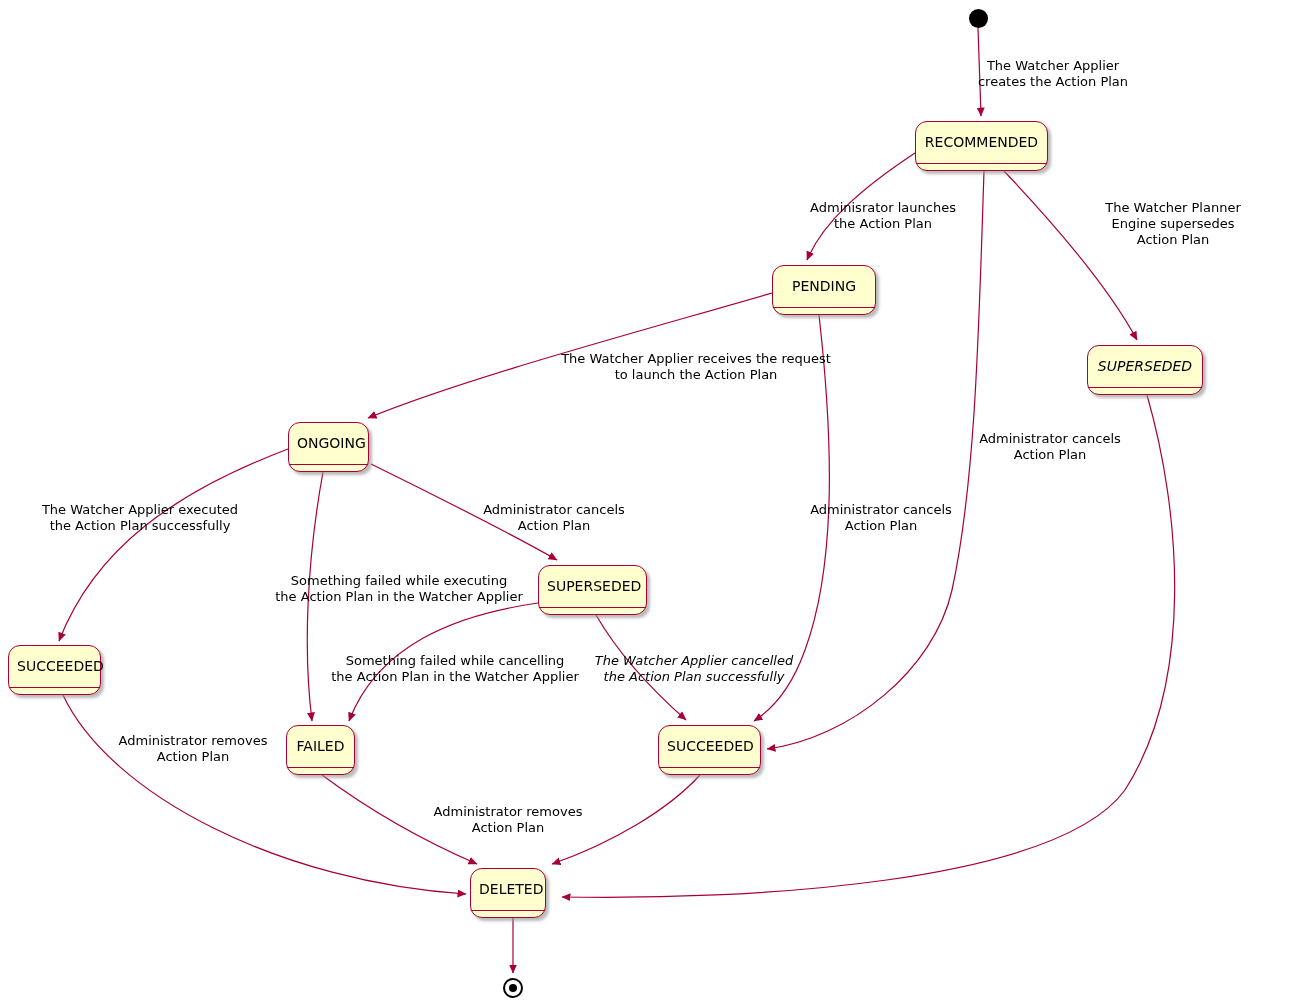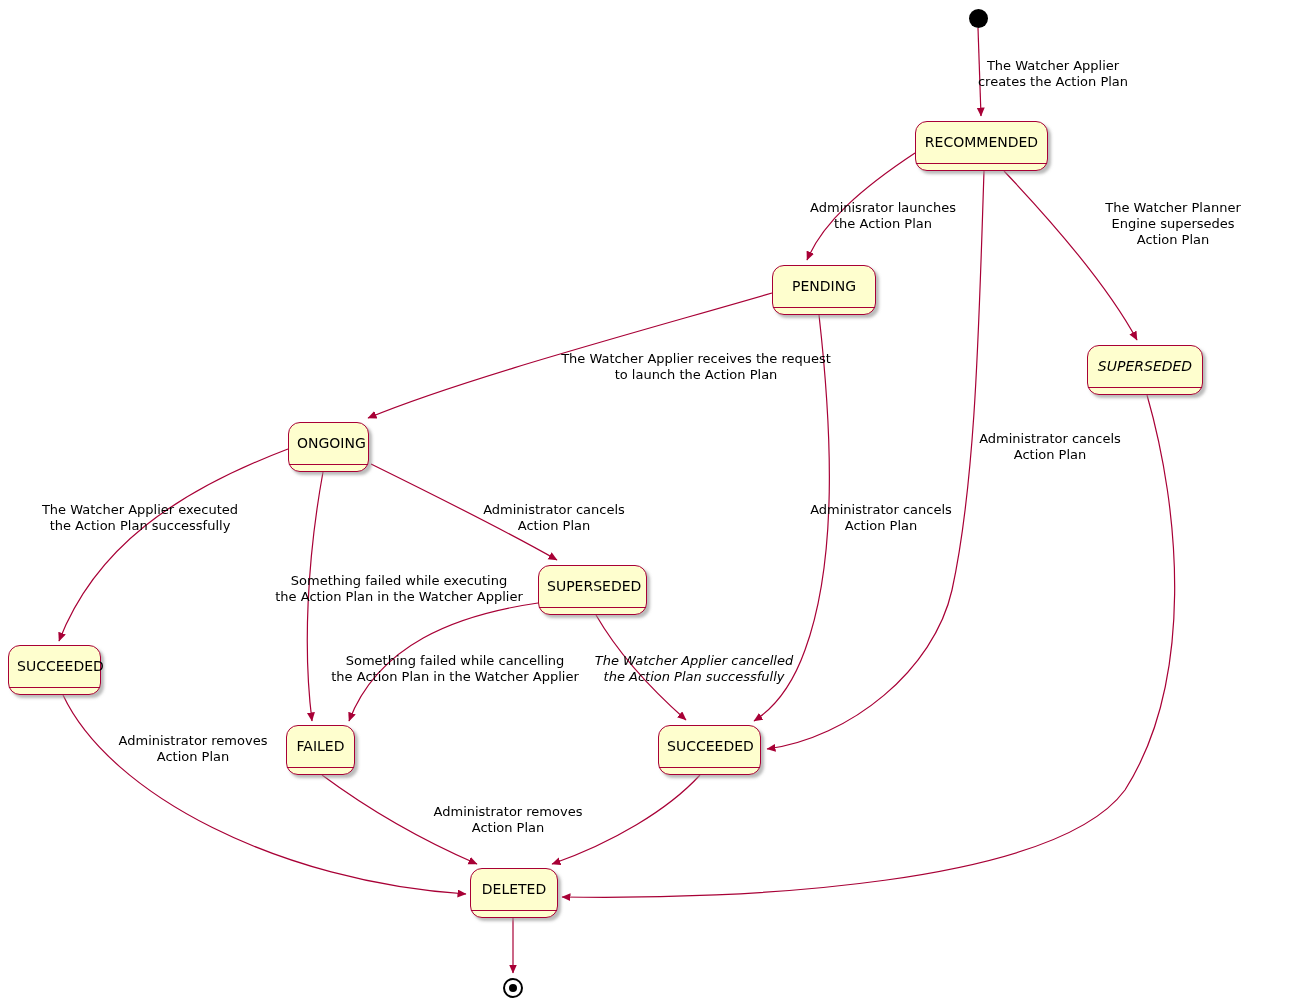--- a/index.html
+++ b/index.html
@@ -131,21 +131,21 @@
         <div class="state-body"></div>
       </div>
       <div class="state" style="left: 286px; top: 725px; width: 69px;">
         <div class="state-title">FAILED</div>
         <div class="state-body"></div>
       </div>
       <div class="state" style="left: 658px; top: 725px; width: 103px;">
         <div class="state-title">SUCCEEDED</div>
         <div class="state-body"></div>
       </div>
-      <div class="state" style="left: 470px; top: 868px; width: 88px;">
+      <div class="state" style="left: 470px; top: 868px; width: 76px;">
         <div class="state-title">DELETED</div>
         <div class="state-body"></div>
       </div>
       <div class="initial-node" style="left: 968.5px; top: 8.5px;"></div>
       <div class="final-node" style="left: 503px; top: 978px;">
         <div class="final-node-dot"></div>
       </div>
     </div>
   <div id="label-layer">
       <div class="edge-label" style="left: 1053px; top: 58px;">The Watcher Applier

